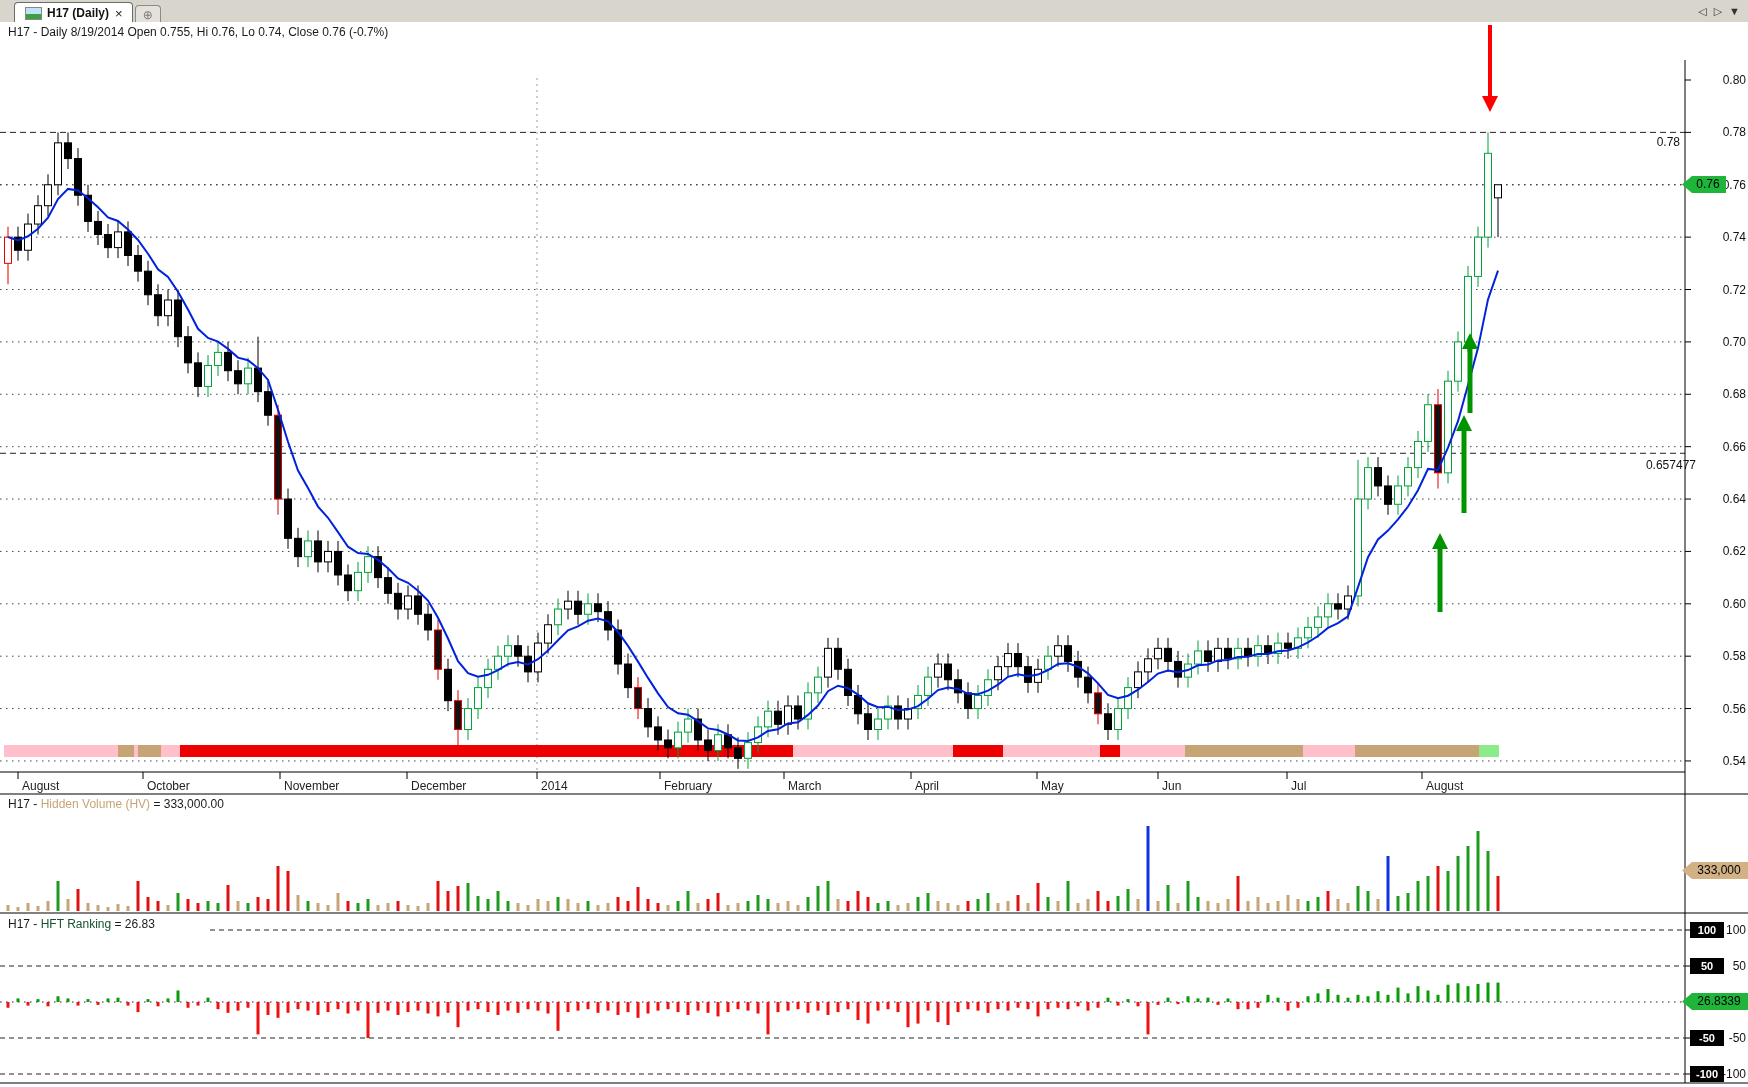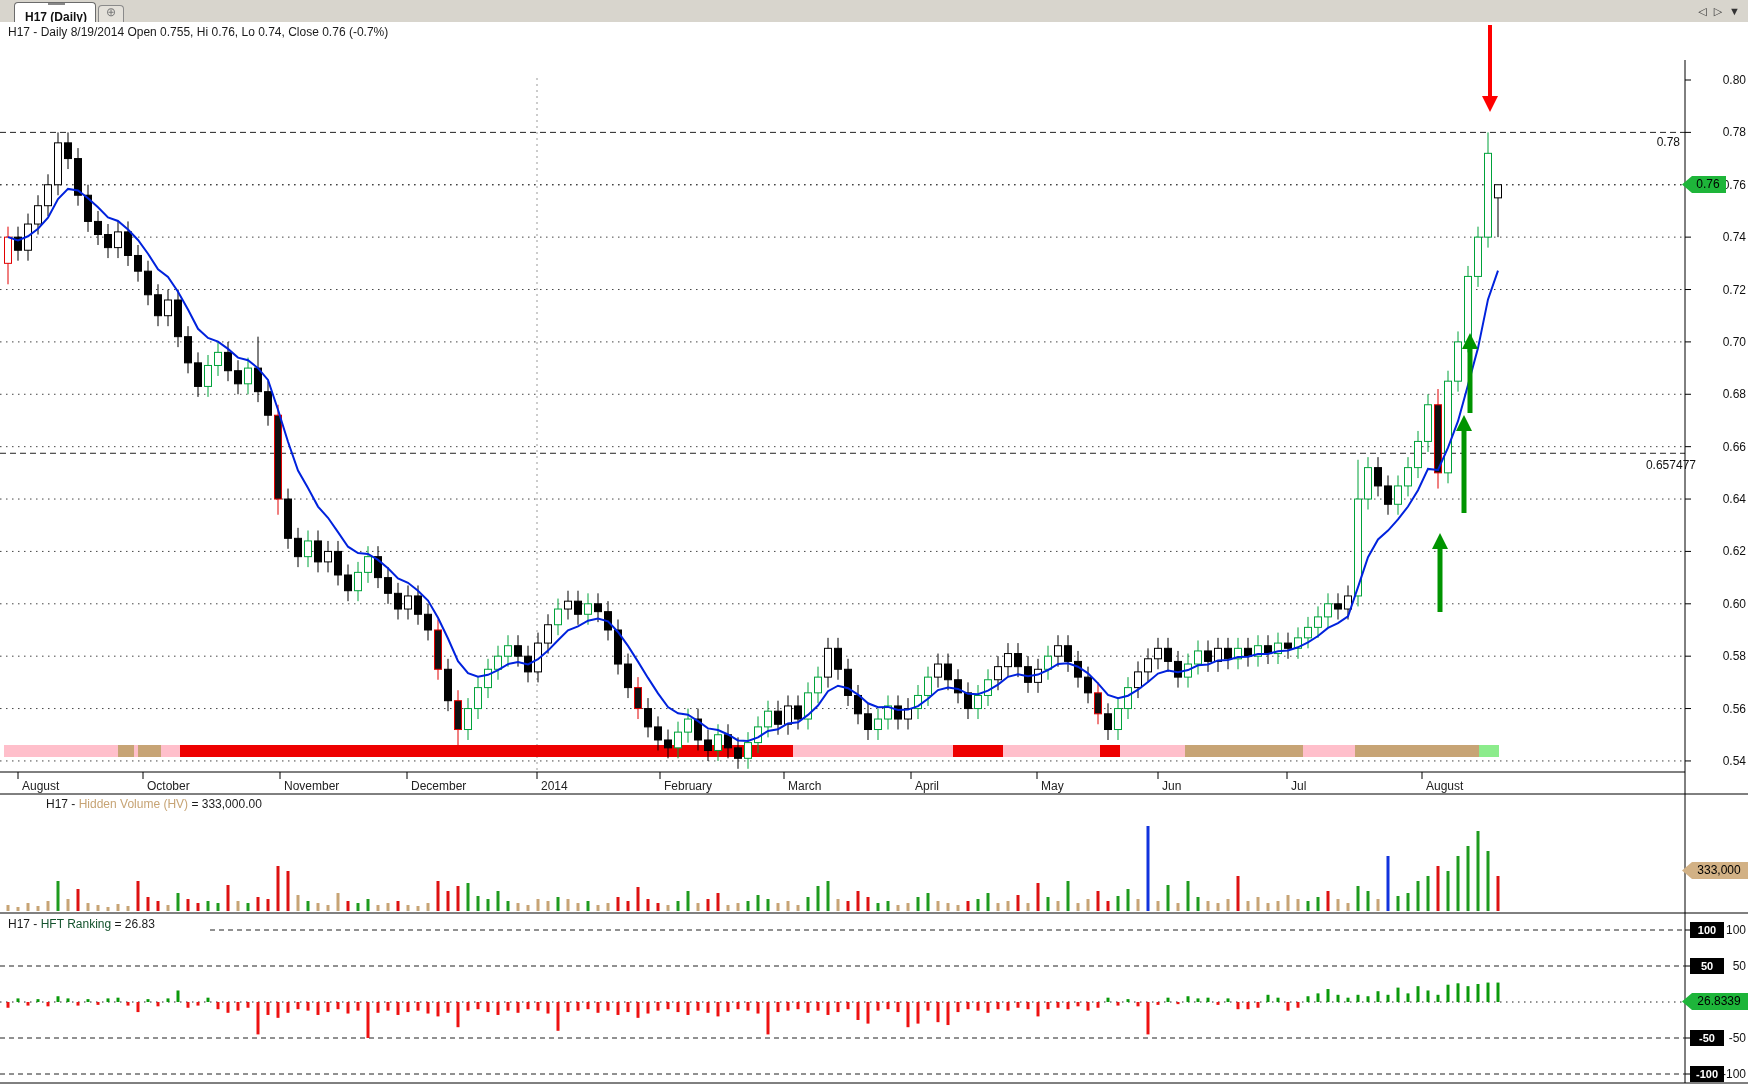--- a/index.html
+++ b/index.html
@@ -1,19 +1,19 @@
 <!DOCTYPE html>
 <html><head>
 <meta charset="utf-8">
 <style>
   html,body{margin:0;padding:0;background:#fff;}
   body{width:1748px;height:1087px;position:relative;font-family:"Liberation Sans",sans-serif;-webkit-font-smoothing:antialiased;}
   
   .tabbar{position:absolute;left:0;top:0;width:1748px;height:22px;background:#d8d5cd;border-bottom:1px solid #9a9a9a;display:flex;align-items:flex-end;}
-  .tab{height:20px;display:flex;align-items:center;gap:5px;padding:0 8px 0 10px;border:1px solid #6b6b6b;border-bottom:none;border-radius:4px 4px 0 0;margin-left:14px;background:#fff;position:relative;top:1px;cursor:default;flex-direction:column;}
+  .tab{height:20px;display:flex;align-items:center;gap:5px;padding:0 8px 0 10px;border:1px solid #6b6b6b;border-bottom:none;border-radius:4px 4px 0 0;margin-left:14px;background:#fff;position:relative;top:1px;cursor:default;}
   .tab .tablabel{font-size:12px;font-weight:bold;color:#111;white-space:nowrap;}
   .tabicon{width:15px;height:11px;display:inline-block;border:1px solid #888;background:linear-gradient(to bottom,#bfe3f7 0 55%,#3f9e3f 55% 100%);}
   .tabclose{font-size:13px;color:#222;line-height:13px;padding:0 1px;cursor:pointer;}
   .tab.newtab{background:#e4e1da;padding:0 7px;margin-left:2px;height:17px;border-color:#8a8a8a;}
   .newtabicon{font-size:12px;color:#7a7a7a;line-height:12px;}
   .tabnav{margin-left:auto;display:flex;align-items:center;gap:7px;padding-right:8px;height:22px;}
   .tabnav span{font-size:11px;color:#333;cursor:pointer;line-height:22px;}
   
   .chart{position:absolute;left:0;top:22px;width:1748px;height:1065px;background:#fff;}
   .chart svg{position:absolute;left:0;top:0;}
@@ -763,21 +763,21 @@
       <rect x="1456.5" y="961.28" width="3" height="18.72" fill="#0a9a0a"></rect>
       <rect x="1466.5" y="964.16" width="3" height="15.84" fill="#0a9a0a"></rect>
       <rect x="1476.5" y="962" width="3" height="18" fill="#0a9a0a"></rect>
       <rect x="1486.5" y="960.56" width="3" height="19.439999999999998" fill="#0a9a0a"></rect>
       <rect x="1496.5" y="960.56" width="3" height="19.439999999999998" fill="#0a9a0a"></rect>
       <line x1="0" y1="1061" x2="1748" y2="1061" stroke="#000" stroke-width="1"></line>
     </svg>
 
   <div class="ovl" id="ov-main-title" style="left:8px;top:3px;">H17 - Daily 8/19/2014 Open 0.755, Hi 0.76, Lo 0.74, Close 0.76 (-0.7%)</div>
 
-  <div class="ovl" id="ov-vol-title" style="left:8px;top:775px;margin-left:38px;">
+  <div class="ovl" id="ov-vol-title" style="left:8px;top:775px;">
     <span>H17 - </span><span class="tan-text">Hidden Volume (HV)</span><span> = 333,000.00</span>
   </div>
 
   <div class="ovl" id="ov-hft-title" style="left:8px;top:895px;">
     <span>H17 - </span><span class="green-text">HFT Ranking</span><span> = 26.83</span>
   </div>
 
   <div class="lvl" style="right:68px;top:113px;">0.78</div>
   <div class="lvl" style="right:52px;top:436px;">0.657477</div>
 

